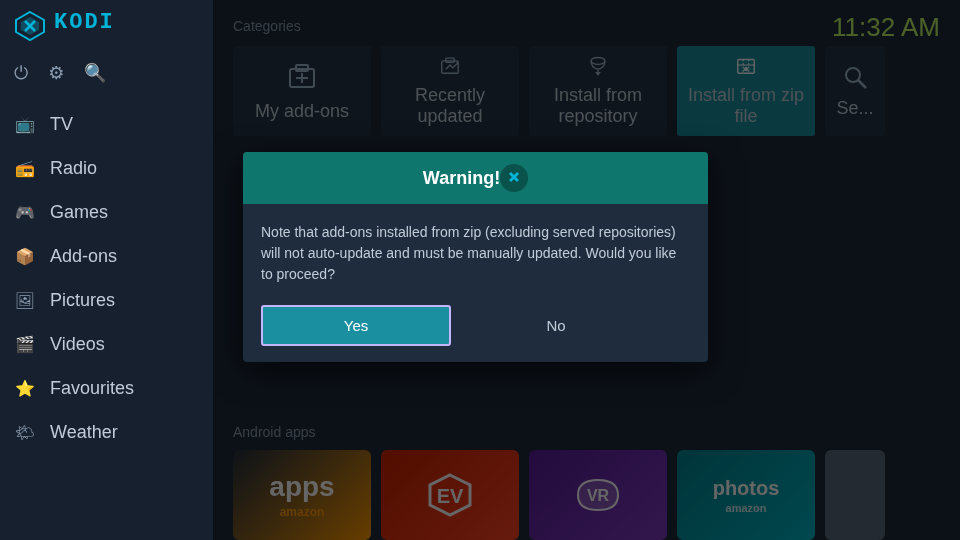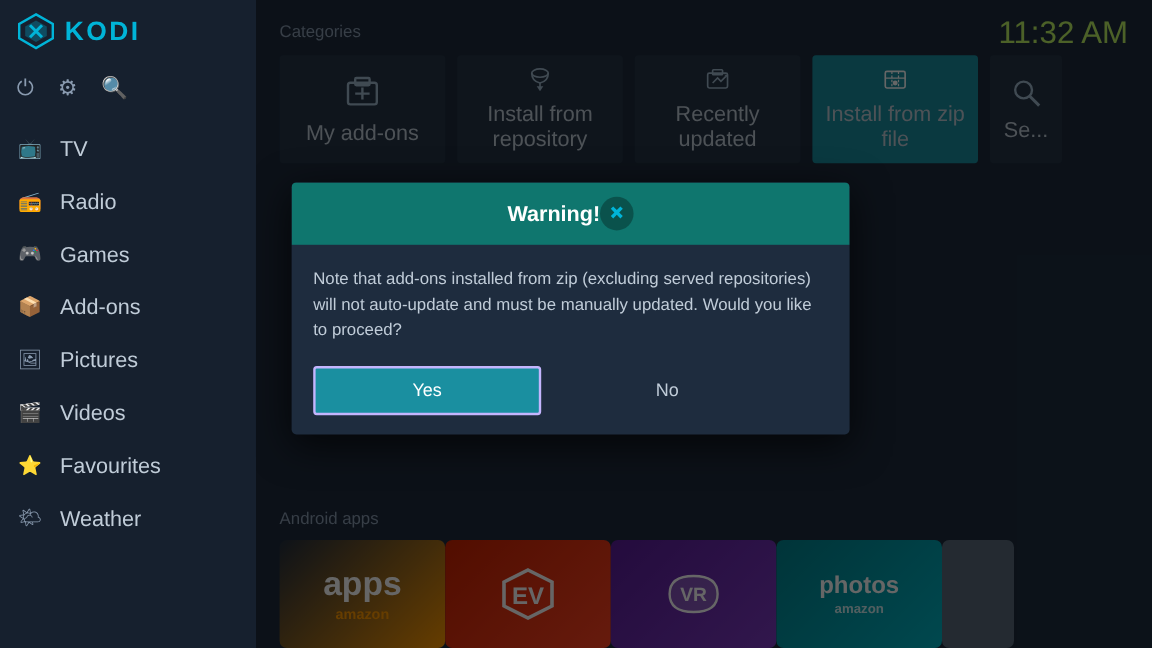--- a/index.html
+++ b/index.html
@@ -25,22 +25,23 @@
 
     .sidebar-header {
       display: flex;
       align-items: center;
       padding: 12px 14px;
       height: 52px;
     }
 
     .kodi-logo {
       display: flex;
-      align-items: center;
+      align-items: flex-start;
       gap: 8px;
+      font-family: Liberation Mono, monospace;
     }
 
     .kodi-logo-icon {
       width: 32px;
       height: 32px;
     }
 
     .kodi-logo-text {
       font-size: 22px;
       font-weight: bold;
@@ -262,20 +263,21 @@
 
     .android-title {
       color: #8a9bb0;
       font-size: 14px;
       margin-bottom: 10px;
       padding-top: 8px;
     }
 
     .android-apps-row {
       display: flex;
+      gap: 10px;
     }
 
     .app-tile {
       width: 138px;
       height: 90px;
       border-radius: 6px;
       overflow: hidden;
       display: flex;
       align-items: center;
       justify-content: center;
@@ -374,36 +376,36 @@
           <rect x="6" y="10" width="24" height="18" rx="2" fill="none" stroke="#a0b8cc" stroke-width="2"></rect>
           <rect x="12" y="6" width="12" height="6" rx="1" fill="none" stroke="#a0b8cc" stroke-width="2"></rect>
           <line x1="18" y1="14" x2="18" y2="24" stroke="#a0b8cc" stroke-width="2"></line>
           <line x1="12" y1="19" x2="24" y2="19" stroke="#a0b8cc" stroke-width="2"></line>
         </svg>
         <span class="category-label">My add-ons</span>
       </div>
 
       <div class="category-card">
         <svg width="36" height="36" viewBox="0 0 36 36">
+          <rect x="6" y="10" width="24" height="18" rx="2" fill="none" stroke="#a0b8cc" stroke-width="2"></rect>
+          <rect x="12" y="6" width="12" height="6" rx="1" fill="none" stroke="#a0b8cc" stroke-width="2"></rect>
+          <path d="M12 22 L18 16 L22 20 L28 14" fill="none" stroke="#a0b8cc" stroke-width="2"></path>
+          <polygon points="26,12 30,12 30,16" fill="#a0b8cc"></polygon>
+        </svg>
+        <span class="category-label">Recently updated</span>
+      </div>
+
+      <div class="category-card">
+        <svg width="36" height="36" viewBox="0 0 36 36">
           <ellipse cx="18" cy="10" rx="10" ry="5" fill="none" stroke="#a0b8cc" stroke-width="2"></ellipse>
           <path d="M8 10 Q8 20 18 22 Q28 20 28 10" fill="none" stroke="#a0b8cc" stroke-width="2"></path>
           <line x1="18" y1="22" x2="18" y2="30" stroke="#a0b8cc" stroke-width="2"></line>
           <polygon points="14,26 18,32 22,26" fill="#a0b8cc"></polygon>
         </svg>
         <span class="category-label">Install from repository</span>
-      </div>
-
-      <div class="category-card">
-        <svg width="36" height="36" viewBox="0 0 36 36">
-          <rect x="6" y="10" width="24" height="18" rx="2" fill="none" stroke="#a0b8cc" stroke-width="2"></rect>
-          <rect x="12" y="6" width="12" height="6" rx="1" fill="none" stroke="#a0b8cc" stroke-width="2"></rect>
-          <path d="M12 22 L18 16 L22 20 L28 14" fill="none" stroke="#a0b8cc" stroke-width="2"></path>
-          <polygon points="26,12 30,12 30,16" fill="#a0b8cc"></polygon>
-        </svg>
-        <span class="category-label">Recently updated</span>
       </div>
 
       <div class="category-card active">
         <svg width="36" height="36" viewBox="0 0 36 36">
           <rect x="6" y="8" width="24" height="20" rx="2" fill="none" stroke="#fff" stroke-width="2"></rect>
           <line x1="14" y1="8" x2="14" y2="28" stroke="#fff" stroke-width="1.5" stroke-dasharray="3,2"></line>
           <line x1="22" y1="8" x2="22" y2="28" stroke="#fff" stroke-width="1.5" stroke-dasharray="3,2"></line>
           <line x1="6" y1="16" x2="30" y2="16" stroke="#fff" stroke-width="1.5"></line>
           <circle cx="18" cy="22" r="3" fill="#fff"></circle>
         </svg>

